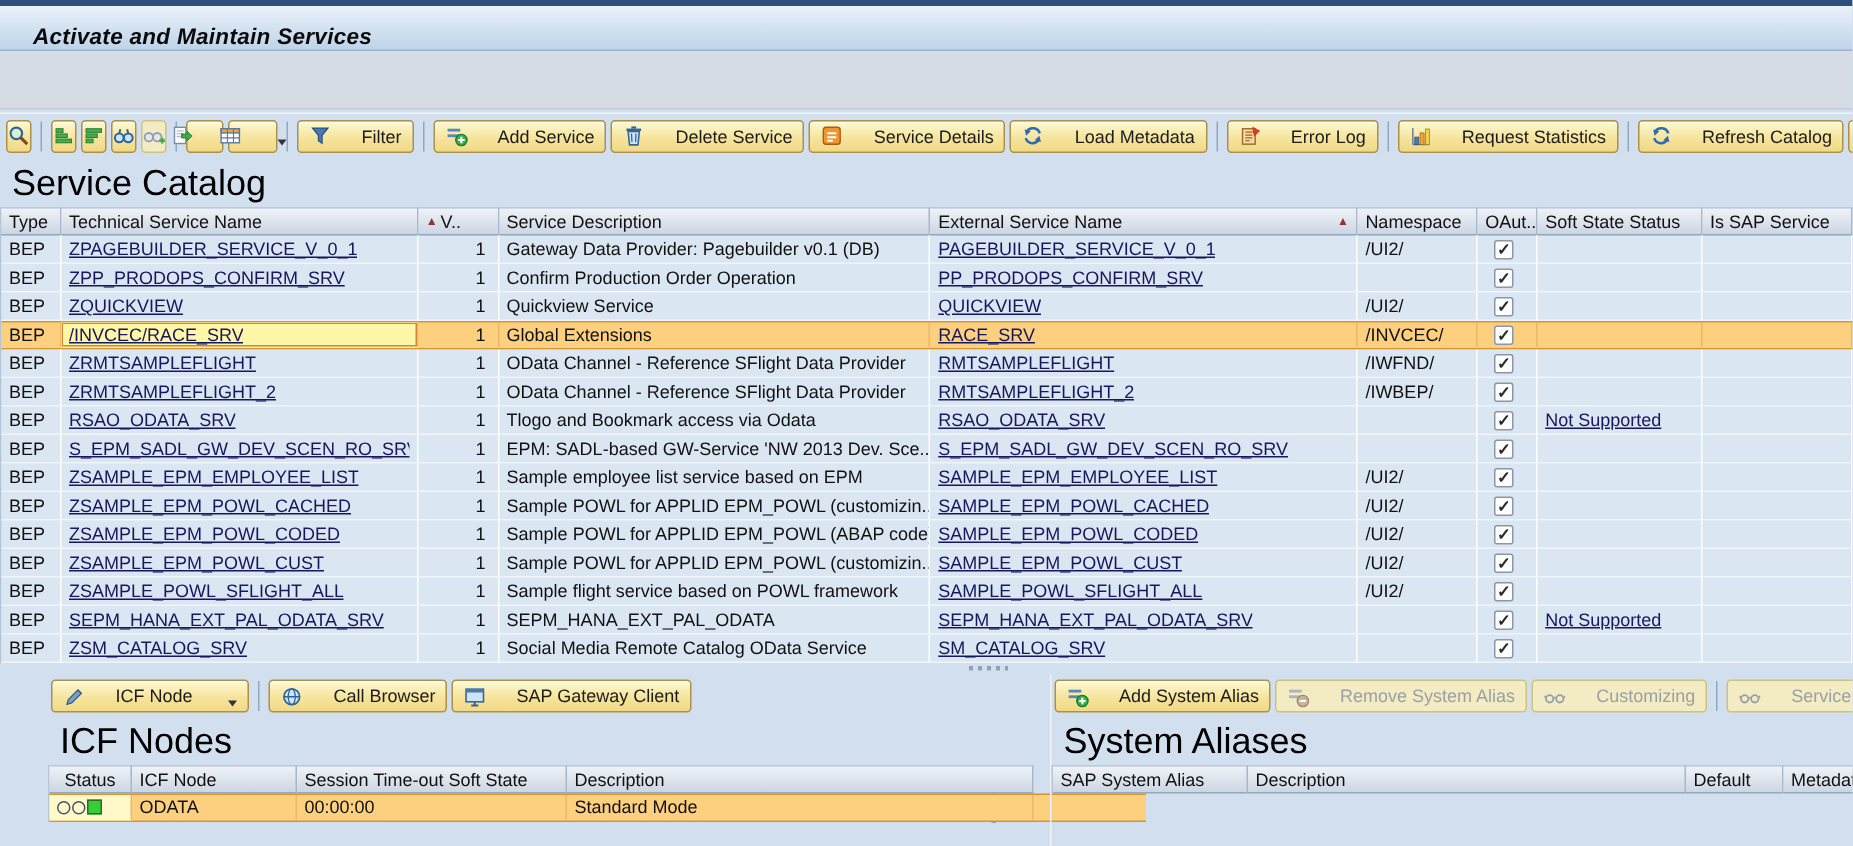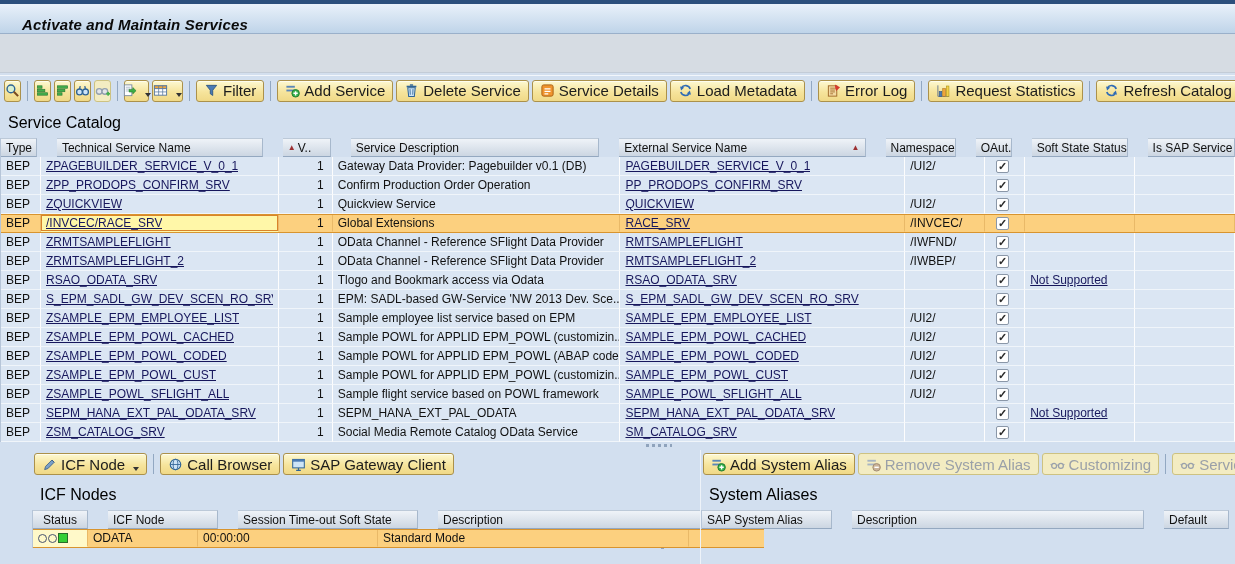--- a/index.html
+++ b/index.html
@@ -11,35 +11,35 @@
   .top-strip { height:4px; background:#2c4f7c; }
   .title-bar { height:30px; background:linear-gradient(#e9f1fa,#bfd4e9); border-bottom:1px solid #9ab0ca;
                display:flex; align-items:flex-end; padding-left:22px; }
   .title-bar .title { font-size:15px; font-weight:bold; font-style:italic; color:#0a0a0a; letter-spacing:.2px; }
   .sub-band { height:39px; background:#d6dce3; border-bottom:1px solid #c3ccd7; }
 
   .content { position:absolute; top:75px; left:0; right:0; bottom:0; background:#d2dfef; border-top:1px solid #f2f6fb; }
 
   
   .toolbar { display:flex; align-items:center; height:29px; padding:0 4px; gap:3px; }
-  .btn { display:inline-flex; align-items:center; gap:4px; height:22px; padding:0 7px;
+  .btn { display:inline-flex; align-items:center; gap:20px; height:22px; padding:0 7px;
          background:linear-gradient(#fdf9d2,#f6e49c 55%,#f0d987); border:1px solid #ab914b; border-radius:3px;
-         font-size:15px; color:#1c1c1c; cursor:pointer; box-shadow:inset 0 1px 0 rgba(255,255,255,.65); white-space:nowrap; }
+         font-size:12px; color:#1c1c1c; cursor:pointer; box-shadow:inset 0 1px 0 rgba(255,255,255,.65); white-space:nowrap; }
   .btn.icononly { width:25px; padding:0; justify-content:center; }
   .btn.disabled { background:#f3ecc2; border-color:#cdc282; color:#9aa0a8; box-shadow:none;align-items:center; }
   .tsep { width:1px; height:20px; background:#92a8c2; margin:0 3px; flex:none; }
   .dd { width:0; height:0; border-left:3.5px solid transparent; border-right:3.5px solid transparent;
         border-top:4.5px solid #333; margin:9px 0 0 4px; }
   .ico { width:15px; height:15px; flex:none; }
 
   
-  .section-heading { font-size:16px; color:#000; padding:7px 0 5px 8px; line-height:21px; }
-
-  
-  .thead { display:flex; height:19px;gap:20px; }
+  .section-heading { font-size:24px; color:#000; padding:7px 0 5px 8px; line-height:21px; }
+
+  
+  .thead { display:flex; height:19px; }
   .hc { display:flex; align-items:center; padding:0 5px; background:linear-gradient(#eff3f8,#ccd6e2);
         border-top:1px solid #bcc9d8; border-bottom:1px solid #94a8c0; border-right:1px solid #a7b8cc;
         font-size:12px; overflow:hidden; white-space:nowrap; cursor:default; }
   .sort-tri { color:#9c3032; font-size:8px; line-height:8px; margin-right:2px; }
   .sort-tri.right { margin:0 0 0 auto; }
   .row { display:flex; height:19px; background:#dbe6f3; }
   .cell { display:flex; align-items:center; padding:0 5px; border-right:1px solid #fdfdfd;
           border-bottom:1px solid #f0f5fa; overflow:hidden; white-space:nowrap; }
   .cell.num { justify-content:flex-end; padding-right:8px; }
   .link { color:#17175c; text-decoration:underline; cursor:pointer; overflow:hidden; white-space:nowrap; }

